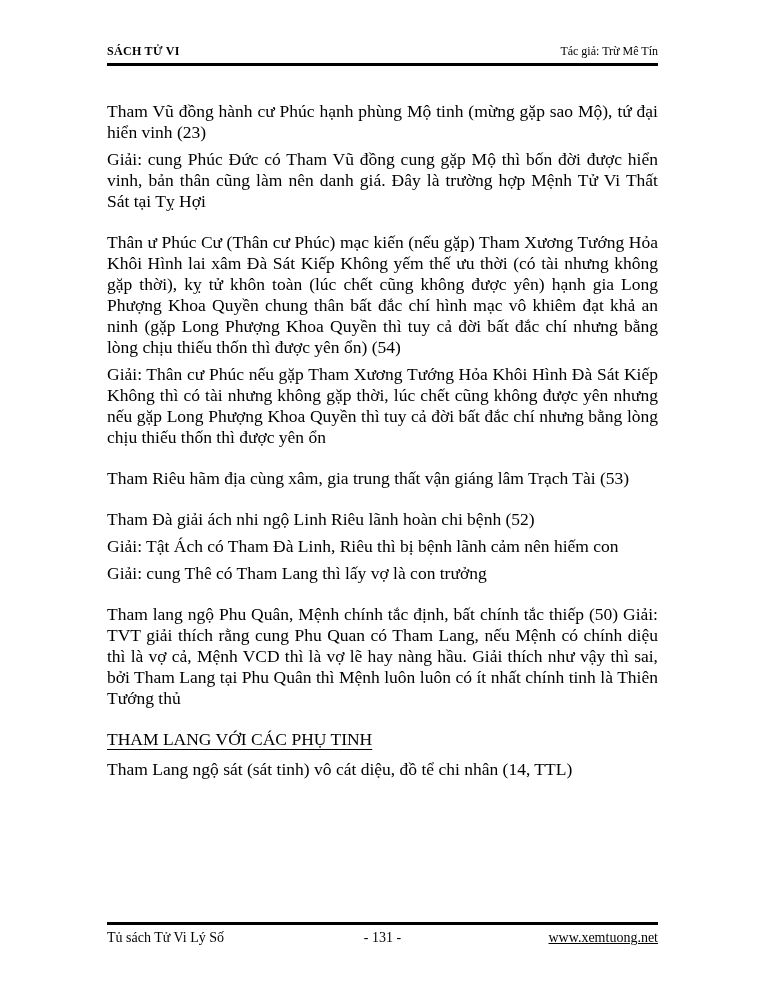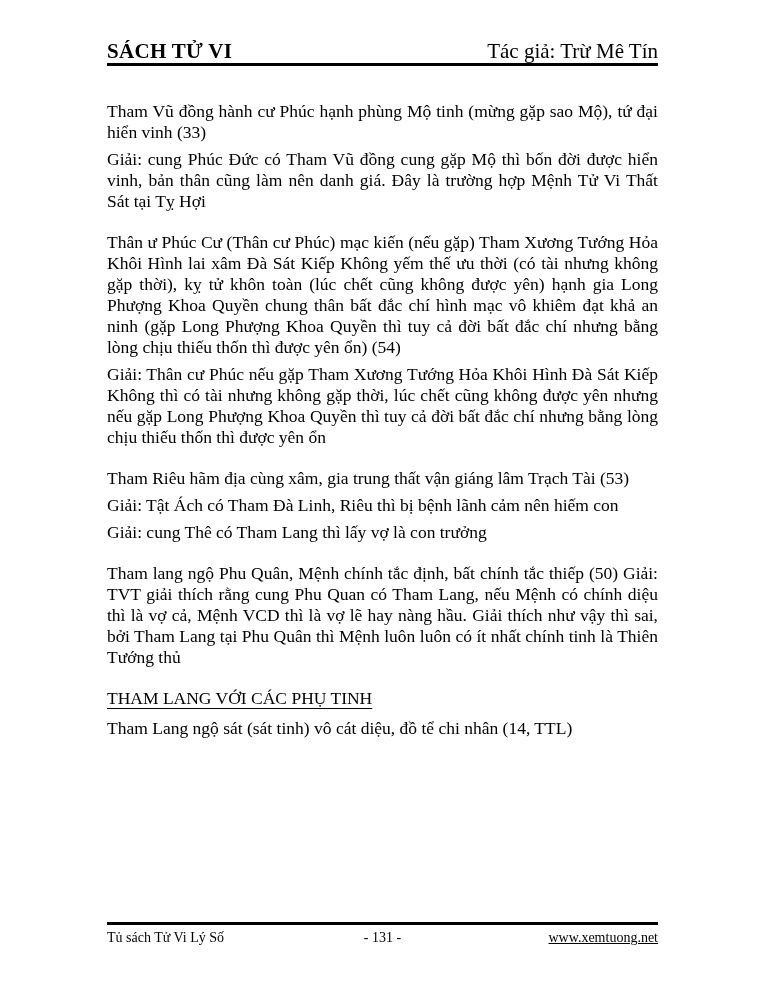--- a/index.html
+++ b/index.html
@@ -16,21 +16,21 @@
   .column {
     position: absolute;
     left: 107px;
     width: 551px;
   }
   .header-row {
     top: 41px;
     display: flex;
     justify-content: space-between;
     align-items: baseline;
-    font-size: 21px;
+    font-size: 12px;
     line-height: 21px;
   }
   .header-row .book-title { font-weight: bold; letter-spacing: 0.3px; }
   .header-rule {
     top: 63px;
     height: 3px;
     background: #000000;
   }
   .doc-body {
     top: 101px;
@@ -70,25 +70,26 @@
 <div class="page" style="color: rgb(0, 0, 0);">
 
   <div class="column header-row">
     <span class="book-title">SÁCH TỬ VI</span>
     <span class="author">Tác giả: Trừ Mê Tín</span>
   </div>
 
   <div class="column header-rule" style="background: rgb(0, 0, 0);"></div>
 
   <div class="column doc-body" id="doc-body">
-      <p class="para">Tham Vũ đồng hành cư Phúc hạnh phùng Mộ tinh (mừng gặp sao Mộ), tứ đại hiển vinh (33)</p>
+      <p class="para">Tham Vũ đồng hành cư Phúc hạnh phùng Mộ tinh (mừng gặp sao Mộ), tứ đại hiển vinh (23)</p>
       <p class="para">Giải: cung Phúc Đức có Tham Vũ đồng cung gặp Mộ thì bốn đời được hiển vinh, bản thân cũng làm nên danh giá. Đây là trường hợp  Mệnh Tử Vi Thất Sát tại Tỵ Hợi</p>
       <p class="para gap">Thân ư Phúc Cư (Thân cư Phúc) mạc kiến (nếu gặp) Tham Xương Tướng Hỏa Khôi Hình lai xâm Đà Sát Kiếp Không yếm thế ưu thời (có tài nhưng không gặp thời), kỵ tử khôn toàn (lúc chết cũng không được yên) hạnh gia Long Phượng Khoa Quyền chung thân bất đắc chí hình mạc vô khiêm đạt khả an ninh (gặp Long Phượng Khoa Quyền thì tuy cả đời bất đắc chí nhưng bằng lòng chịu thiếu thốn thì được yên ổn) (54)</p>
       <p class="para">Giải: Thân cư Phúc nếu gặp Tham Xương Tướng Hỏa Khôi Hình Đà Sát Kiếp Không  thì có tài nhưng không gặp thời, lúc chết cũng không được yên nhưng nếu gặp Long Phượng Khoa Quyền thì tuy cả đời bất đắc chí nhưng bằng lòng chịu thiếu thốn thì được yên ổn</p>
       <p class="para gap">Tham Riêu hãm địa cùng xâm, gia trung thất vận giáng lâm Trạch Tài (53)</p>
+      <p class="para gap">Tham Đà giải ách nhi ngộ Linh Riêu lãnh hoàn chi bệnh (52)</p>
       <p class="para">Giải: Tật Ách có Tham Đà Linh, Riêu thì bị bệnh lãnh cảm nên hiếm con</p>
       <p class="para">Giải: cung Thê có Tham Lang thì lấy vợ là con trưởng</p>
       <p class="para gap">Tham lang ngộ Phu Quân, Mệnh chính tắc định, bất chính tắc thiếp  (50) Giải: TVT giải thích rằng cung Phu Quan có Tham Lang,  nếu Mệnh có chính diệu thì là vợ cả, Mệnh VCD thì là vợ lẽ hay nàng hầu. Giải thích như vậy thì sai, bởi Tham Lang tại Phu Quân thì Mệnh luôn luôn có ít nhất chính tinh là Thiên Tướng thủ</p>
       <p class="para gap heading">THAM LANG VỚI CÁC PHỤ TINH</p>
       <p class="para">Tham Lang  ngộ sát (sát tinh) vô cát diệu, đồ tể chi nhân (14, TTL)</p>
     </div>
 
   <div class="column footer-rule" style="background: rgb(0, 0, 0);"></div>
 
   <div class="column footer-row">

